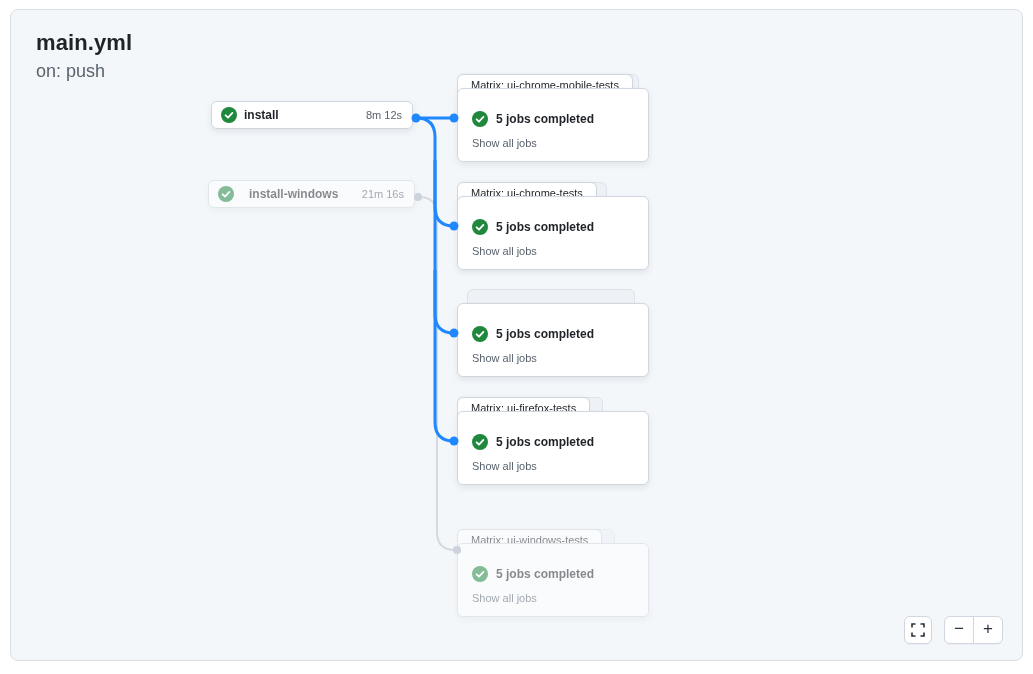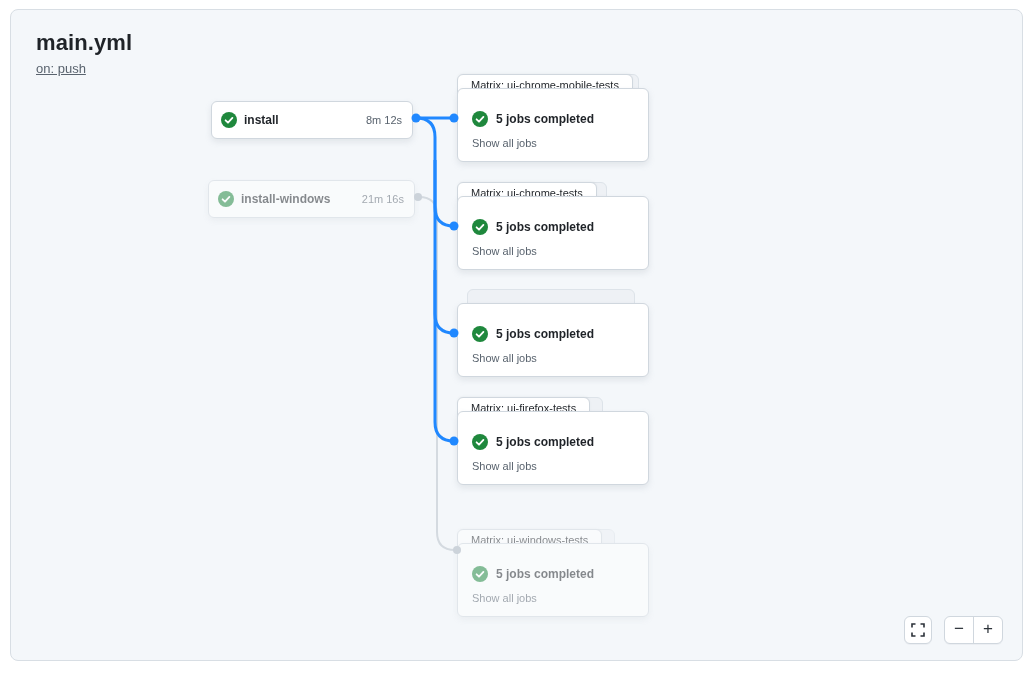--- a/index.html
+++ b/index.html
@@ -21,30 +21,30 @@
     overflow:hidden;
   }
   .canvas{
     position:absolute;left:10px;top:9px;width:1013px;height:652px;
     background:var(--canvas-bg);
     border:1px solid #d8dee4;
     border-radius:8px;
   }
   .header{position:absolute;left:25px;top:20px;}
   .title{font-size:22px;font-weight:700;color:var(--text);letter-spacing:.1px;}
-  .subtitle{font-size:13px;color:var(--muted);margin-top:5px;text-decoration:underline;}
+  .subtitle{font-size:18px;color:var(--muted);margin-top:5px;}
 
   svg.edges{position:absolute;left:0;top:0;width:1013px;height:652px;pointer-events:none;z-index:3;}
   .edge-blue{fill:none;stroke:var(--accent);stroke-width:3;}
   .edge-gray{fill:none;stroke:#d4dae0;stroke-width:2;}
   .dot-blue{fill:var(--accent);}
   .dot-gray{fill:#ccd3da;}
 
   .job-card{
-    position:absolute;height:38px;z-index:2;
+    position:absolute;height:28px;z-index:2;
     background:#fff;border:1px solid var(--border);border-radius:6px;
     box-shadow:0 3px 6px rgba(140,149,159,.18);
     display:flex;align-items:center;padding:0 10px 0 9px;
   }
   .job-card .check{display:flex;margin-right:7px;}
   .job-label{font-size:12px;font-weight:700;color:var(--text);}
   .job-duration{margin-left:auto;font-size:11px;color:var(--muted);}
 
   .node--faded{opacity:.52;}
 
@@ -118,21 +118,21 @@
     <span class="check">
       <svg width="16" height="16" viewBox="0 0 16 16">
           <circle cx="8" cy="8" r="8" fill="var(--green)"></circle>
           <path d="M4.6 8.3 L7 10.7 L11.4 5.9" fill="none" stroke="#fff" stroke-width="1.8" stroke-linecap="round" stroke-linejoin="round"></path>
         </svg>
     </span>
     <span class="job-label">install</span>
     <span class="job-duration">8m 12s</span>
   </div>
 
-  <div class="job-card node--faded" style="left:197px;top:170px;width:207px;">
+  <div class="job-card node--faded" style="left:197px;top:170px;width:207px;gap:8px;">
     <span class="check">
       <svg width="16" height="16" viewBox="0 0 16 16">
           <circle cx="8" cy="8" r="8" fill="var(--green)"></circle>
           <path d="M4.6 8.3 L7 10.7 L11.4 5.9" fill="none" stroke="#fff" stroke-width="1.8" stroke-linecap="round" stroke-linejoin="round"></path>
         </svg>
     </span>
     <span class="job-label">install-windows</span>
     <span class="job-duration">21m 16s</span>
   </div>
 

